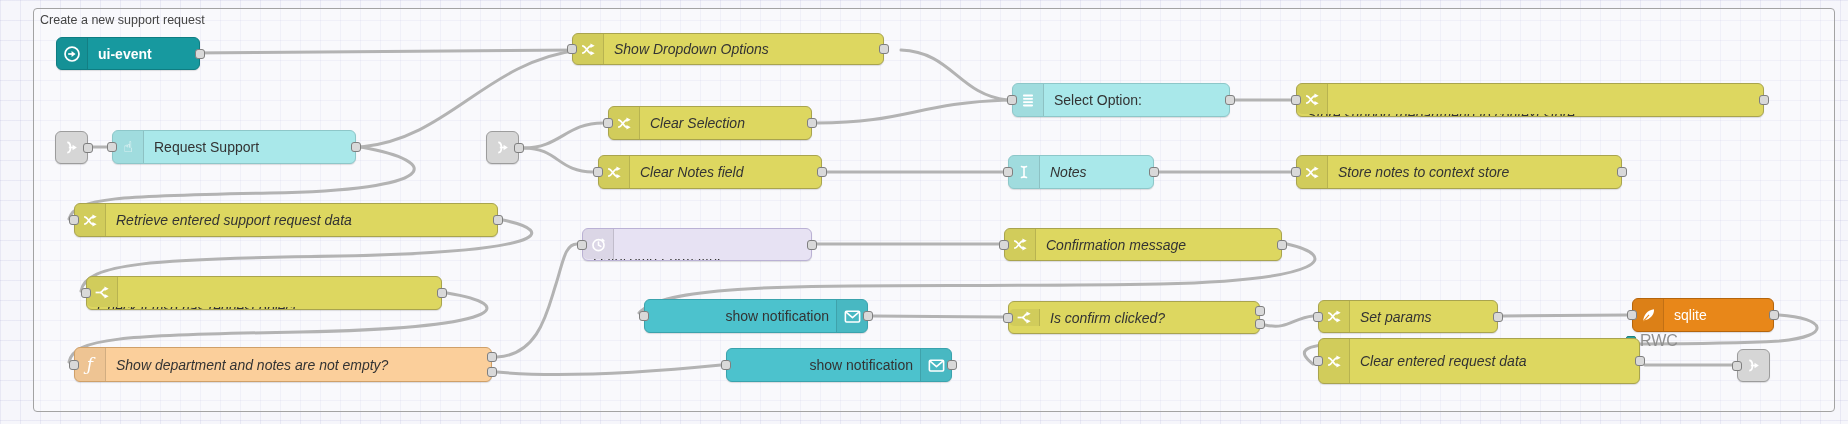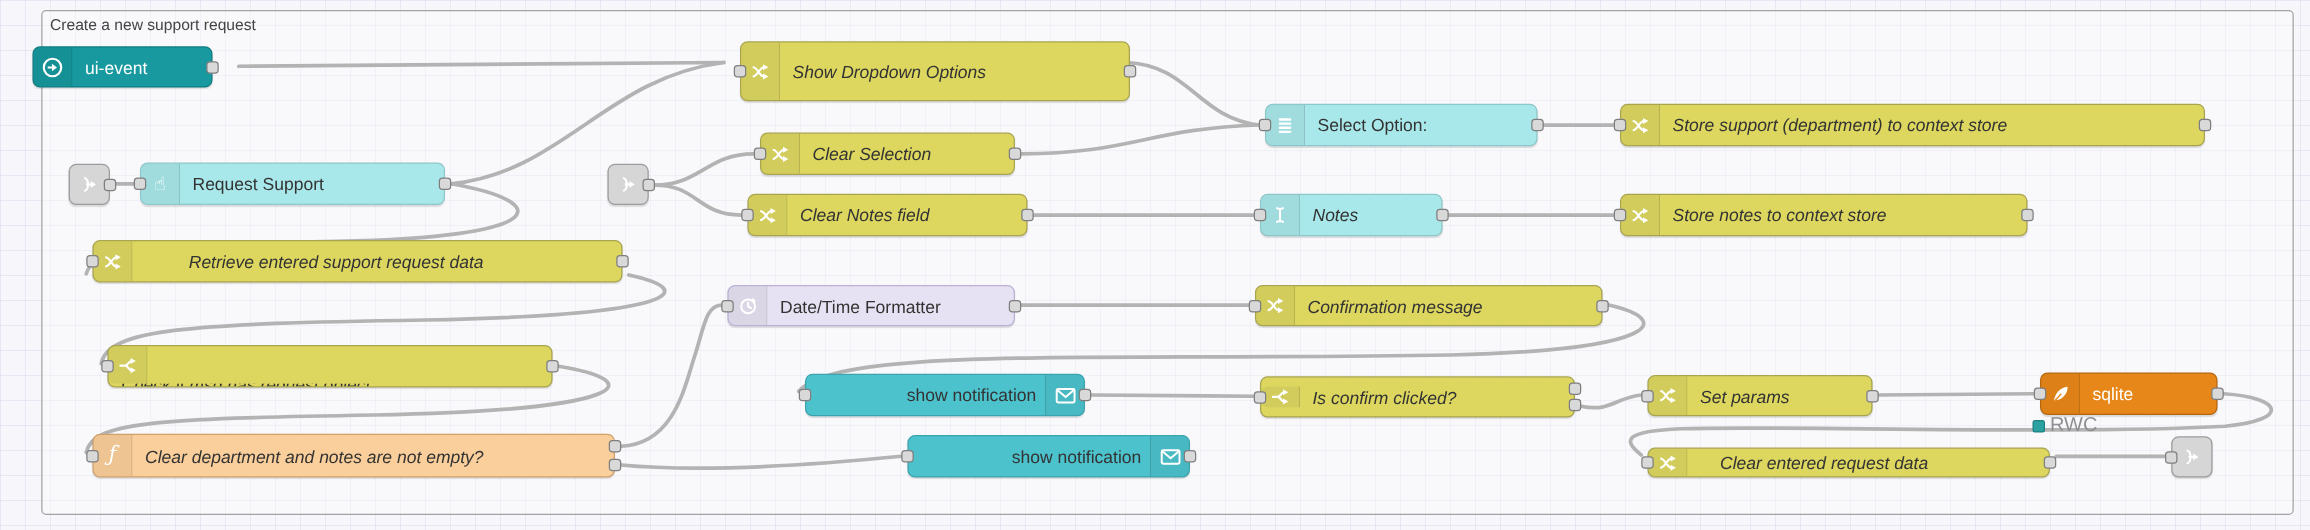--- a/index.html
+++ b/index.html
@@ -122,21 +122,21 @@
     <path d="M873,316 C920,316 960,317 1003,317"></path>
     <path d="M1265,325 C1288,330 1293,318 1313,316"></path>
     <path d="M1503,316 L1627,315"></path>
     <path d="M1779,315 C1826,318 1833,336 1780,341 C1650,348 1420,340 1345,343 C1299,345 1298,352 1313,364"></path>
     <path d="M1645,365 L1732,365"></path>
   </svg>
 
   <div class="group" style="left:33px;top:8px;width:1800px;height:402px;"></div>
   <div class="group-label" style="left:40px;top:13px;">Create a new support request</div>
 
-  <div class="node n-teal-dark white-text" style="left:26px;top:37px;width:144px;height:33px;">
+  <div class="node n-teal-dark white-text" style="left:56px;top:37px;width:144px;height:33px;font-weight:bold;">
     <span class="icon-box">
       <svg class="ic" width="18" height="18" viewBox="0 0 16 16">
           <circle cx="8" cy="8" r="6.2" fill="none" stroke="#fff" stroke-width="1.7"></circle>
           <path d="M4.6,8 L8.6,8" stroke="#fff" stroke-width="1.7"></path>
           <path d="M7.6,5.4 L11.2,8 L7.6,10.6 Z" fill="#fff"></path>
         </svg>
     </span>
     <span class="label">ui-event</span>
     <span class="port out"></span>
   </div>
@@ -154,21 +154,21 @@
 
   <div class="node n-cyan" style="left:112px;top:130px;width:244px;height:34px;">
     <span class="icon-box">
         <span class="hand-glyph">☝</span>
       </span>
     <span class="label">Request Support</span>
     <span class="port in"></span>
     <span class="port out"></span>
   </div>
 
-  <div class="node n-yellow italic" style="left:592px;top:33px;width:312px;height:48px;">
+  <div class="node n-yellow italic" style="left:572px;top:33px;width:312px;height:32px;">
     <span class="icon-box">
       <svg class="ic" width="17" height="17" viewBox="0 0 16 16">
           <path d="M2,4.5 C6,4.5 7,11.5 10.5,11.5" fill="none" stroke="#fff" stroke-width="1.7"></path>
           <path d="M2,11.5 C6,11.5 7,4.5 10.5,4.5" fill="none" stroke="#fff" stroke-width="1.7"></path>
           <path d="M9.8,2.3 L13.8,4.5 L9.8,6.7 Z" fill="#fff"></path>
           <path d="M9.8,9.3 L13.8,11.5 L9.8,13.7 Z" fill="#fff"></path>
         </svg>
     </span>
     <span class="label">Show Dropdown Options</span>
     <span class="port in"></span>
@@ -236,21 +236,21 @@
           <path d="M5.5,2.5 C7,3.3 9,3.3 10.5,2.5"></path>
           <path d="M8,3 L8,13"></path>
           <path d="M5.5,13.5 C7,12.7 9,12.7 10.5,13.5"></path>
         </svg>
     </span>
     <span class="label">Notes</span>
     <span class="port in"></span>
     <span class="port out"></span>
   </div>
 
-  <div class="node n-yellow italic" style="left:1296px;top:83px;width:468px;height:34px;">
+  <div class="node n-yellow italic" style="left:1296px;top:83px;width:468px;height:34px;flex-direction:column;">
     <span class="icon-box">
       <svg class="ic" width="17" height="17" viewBox="0 0 16 16">
           <path d="M2,4.5 C6,4.5 7,11.5 10.5,11.5" fill="none" stroke="#fff" stroke-width="1.7"></path>
           <path d="M2,11.5 C6,11.5 7,4.5 10.5,4.5" fill="none" stroke="#fff" stroke-width="1.7"></path>
           <path d="M9.8,2.3 L13.8,4.5 L9.8,6.7 Z" fill="#fff"></path>
           <path d="M9.8,9.3 L13.8,11.5 L9.8,13.7 Z" fill="#fff"></path>
         </svg>
     </span>
     <span class="label">Store support (department) to context store</span>
     <span class="port in"></span>
@@ -264,21 +264,21 @@
           <path d="M2,11.5 C6,11.5 7,4.5 10.5,4.5" fill="none" stroke="#fff" stroke-width="1.7"></path>
           <path d="M9.8,2.3 L13.8,4.5 L9.8,6.7 Z" fill="#fff"></path>
           <path d="M9.8,9.3 L13.8,11.5 L9.8,13.7 Z" fill="#fff"></path>
         </svg>
     </span>
     <span class="label">Store notes to context store</span>
     <span class="port in"></span>
     <span class="port out"></span>
   </div>
 
-  <div class="node n-yellow italic" style="left:74px;top:192px;width:424px;height:34px;gap:35px;">
+  <div class="node n-yellow italic" style="left:74px;top:203px;width:424px;height:34px;">
     <span class="icon-box">
       <svg class="ic" width="17" height="17" viewBox="0 0 16 16">
           <path d="M2,4.5 C6,4.5 7,11.5 10.5,11.5" fill="none" stroke="#fff" stroke-width="1.7"></path>
           <path d="M2,11.5 C6,11.5 7,4.5 10.5,4.5" fill="none" stroke="#fff" stroke-width="1.7"></path>
           <path d="M9.8,2.3 L13.8,4.5 L9.8,6.7 Z" fill="#fff"></path>
           <path d="M9.8,9.3 L13.8,11.5 L9.8,13.7 Z" fill="#fff"></path>
         </svg>
     </span>
     <span class="label">Retrieve entered support request data</span>
     <span class="port in"></span>
@@ -297,27 +297,27 @@
     </span>
     <span class="label">Check if msg has request object</span>
     <span class="port in"></span>
     <span class="port out"></span>
   </div>
 
   <div class="node n-peach italic" style="left:74px;top:347px;width:418px;height:35px;">
     <span class="icon-box">
         <span class="fn-glyph">ƒ</span>
       </span>
-    <span class="label">Clear department and notes are not empty?</span>
+    <span class="label">Show department and notes are not empty?</span>
     <span class="port in"></span>
     <span class="port out1"></span>
     <span class="port out2"></span>
   </div>
 
-  <div class="node n-lavender" style="left:582px;top:228px;width:230px;height:33px;">
+  <div class="node n-lavender" style="left:582px;top:228px;width:230px;height:33px;flex-direction:column;">
     <span class="icon-box">
       <svg class="ic" width="17" height="17" viewBox="0 0 16 16" stroke="#fff" stroke-width="1.6" fill="none" stroke-linecap="round">
           <circle cx="8" cy="8.6" r="5.2"></circle>
           <path d="M8,5.8 L8,8.6 L10.2,9.8"></path>
           <path d="M11.5,3.2 L13,4.6"></path>
         </svg>
     </span>
     <span class="label">Date/Time Formatter</span>
     <span class="port in"></span>
     <span class="port out"></span>
@@ -401,21 +401,21 @@
       <svg class="ic" width="19" height="19" viewBox="0 0 16 16" stroke="#fff" stroke-width="1.6" fill="none" stroke-linejoin="round">
           <rect x="2" y="3.6" width="12" height="9" rx="1"></rect>
           <path d="M2.6,4.4 L8,9 L13.4,4.4"></path>
         </svg>
     </span>
     <span class="label right">show notification</span>
     <span class="port in"></span>
     <span class="port out"></span>
   </div>
 
-  <div class="node n-yellow italic" style="left:1318px;top:358px;width:322px;height:24px;gap:16px;">
+  <div class="node n-yellow italic" style="left:1318px;top:338px;width:322px;height:46px;">
     <span class="icon-box">
       <svg class="ic" width="17" height="17" viewBox="0 0 16 16">
           <path d="M2,4.5 C6,4.5 7,11.5 10.5,11.5" fill="none" stroke="#fff" stroke-width="1.7"></path>
           <path d="M2,11.5 C6,11.5 7,4.5 10.5,4.5" fill="none" stroke="#fff" stroke-width="1.7"></path>
           <path d="M9.8,2.3 L13.8,4.5 L9.8,6.7 Z" fill="#fff"></path>
           <path d="M9.8,9.3 L13.8,11.5 L9.8,13.7 Z" fill="#fff"></path>
         </svg>
     </span>
     <span class="label">Clear entered request data</span>
     <span class="port in"></span>

